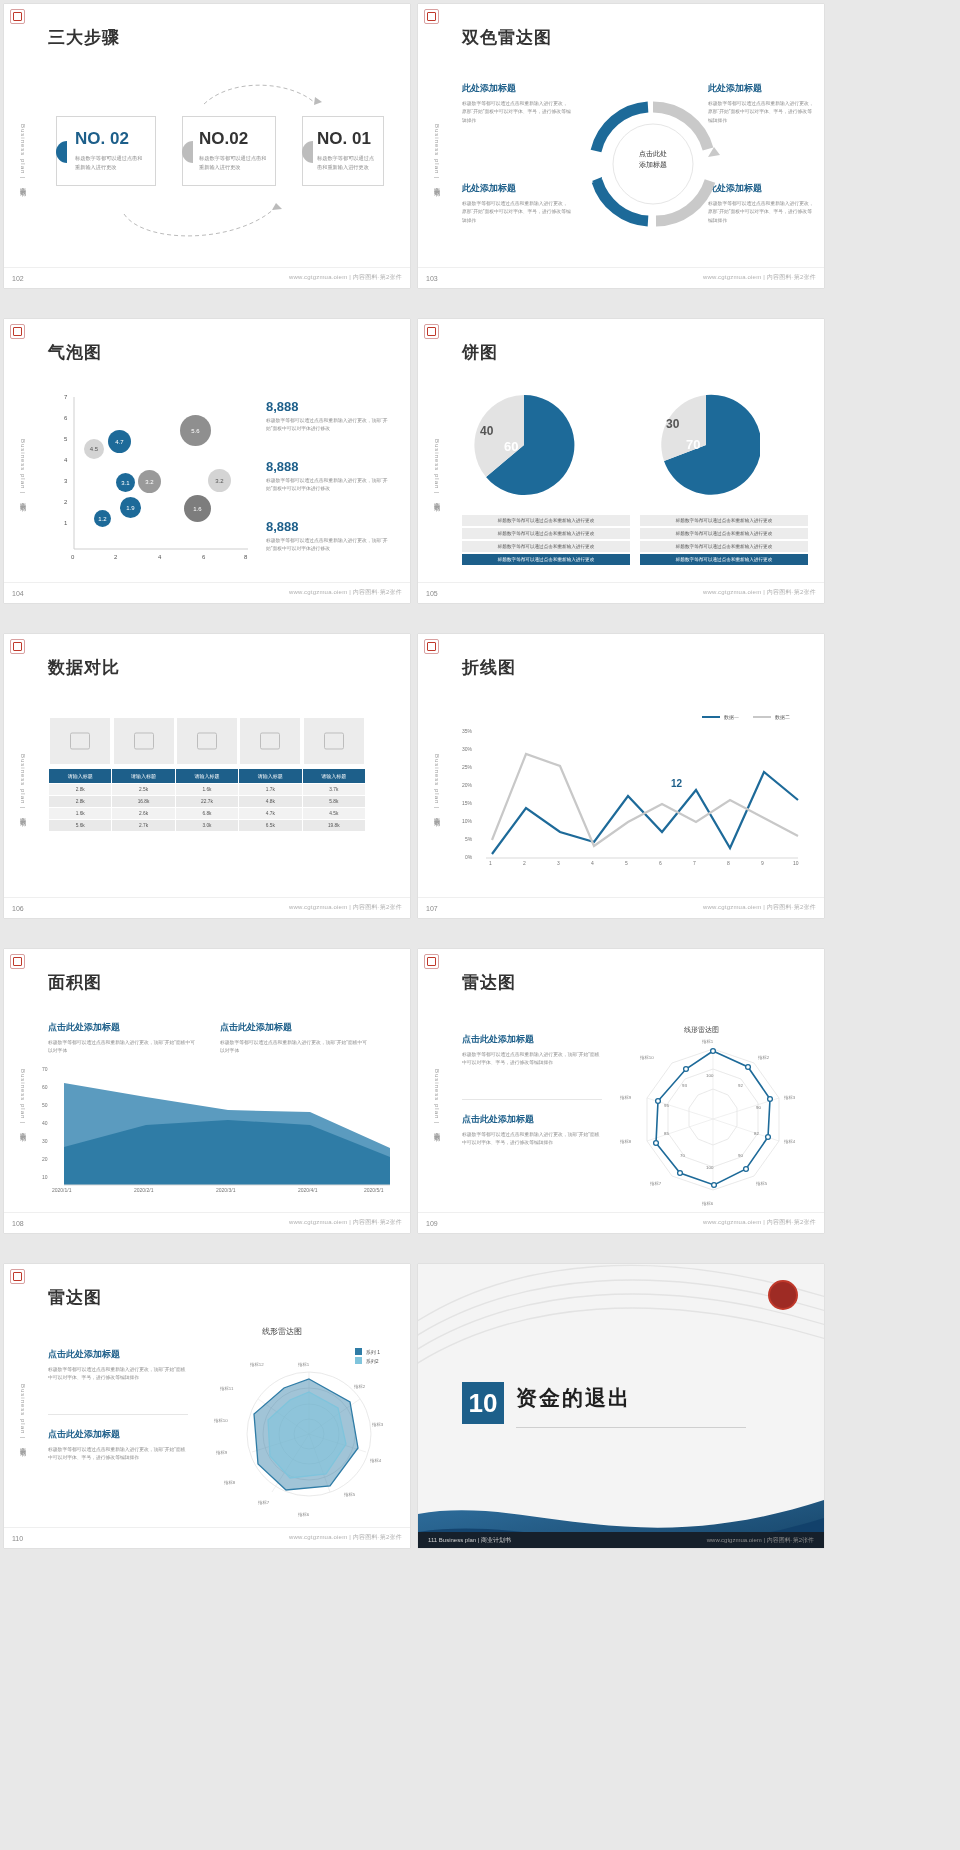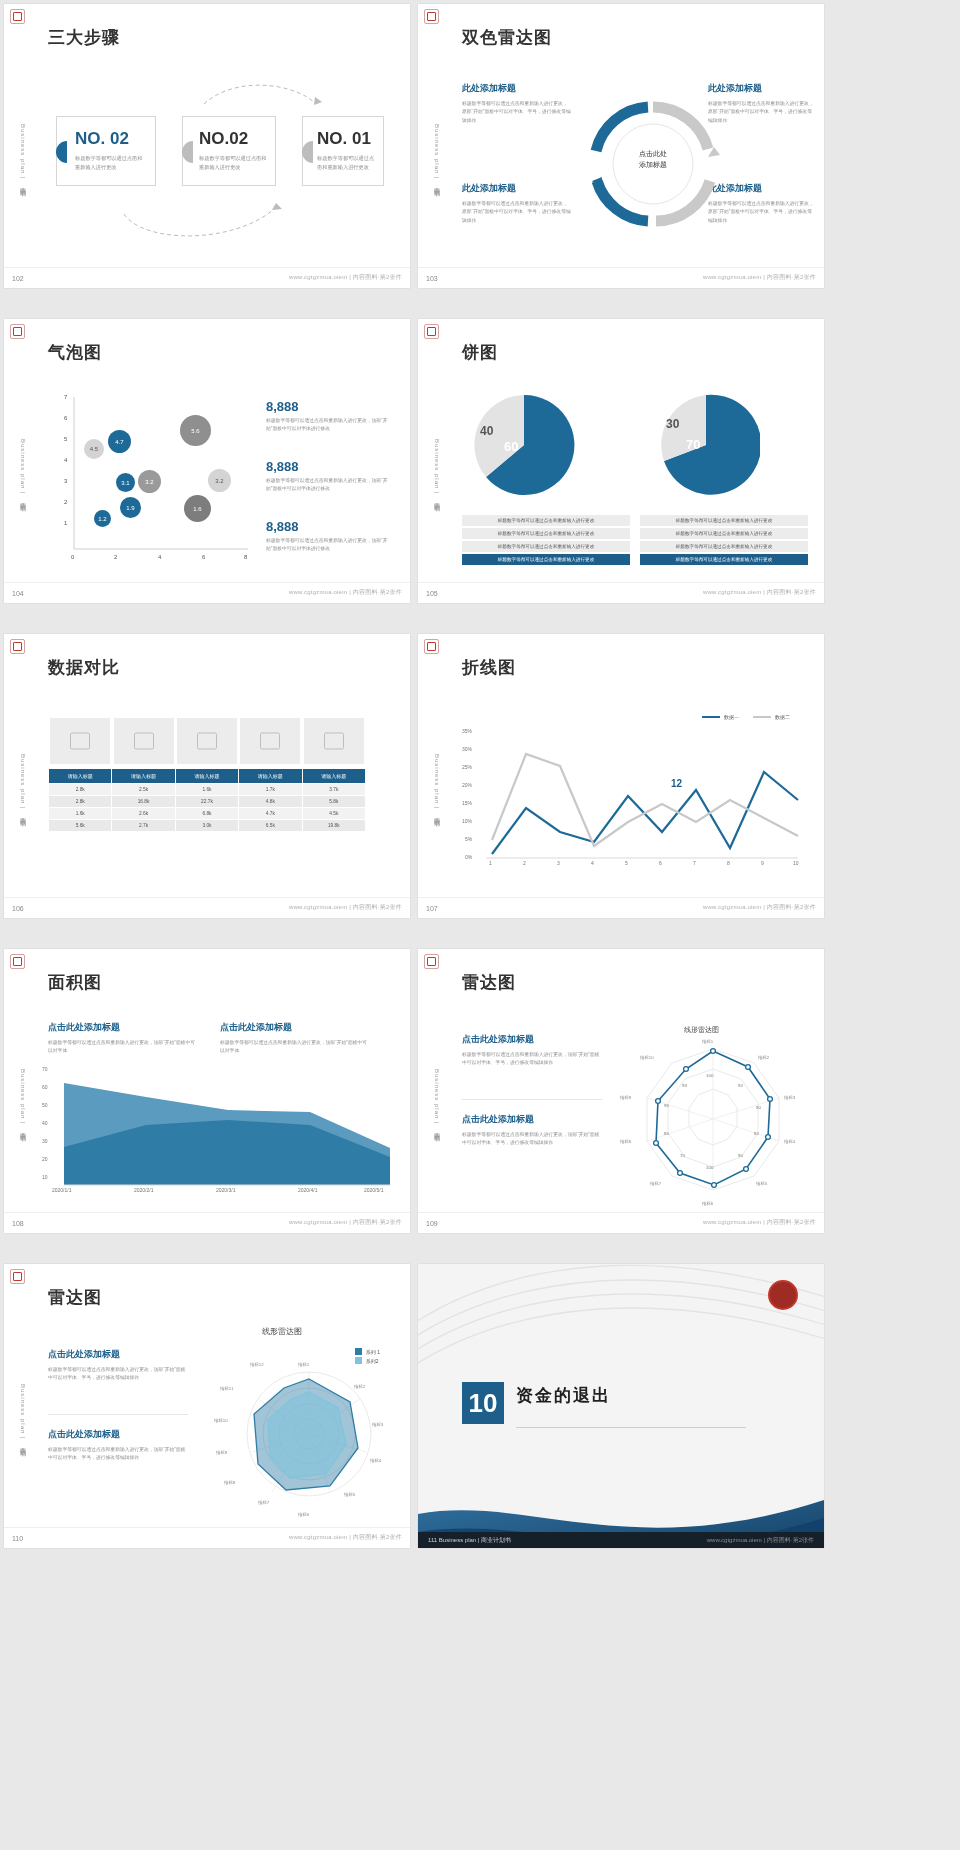--- a/index.html
+++ b/index.html
@@ -39,21 +39,21 @@
   .tbl{position:absolute;left:44px;top:80px;width:318px;border-collapse:collapse;}
   .tbl td{font-size:4.8px;text-align:center;padding:3px 0;color:#555;border:1px solid #fff;}
   .tbl .hd td{background:#1d5f8a;color:#fff;font-size:5px;padding:4px 0;}
   .imgcell{width:60px;height:46px;background:#ececec;display:inline-block;position:relative;}
   .imgicon{position:absolute;left:50%;top:50%;transform:translate(-50%,-50%);width:18px;height:15px;border:1.4px solid #bdbdbd;border-radius:2px;}
   .ticklbl{position:absolute;font-size:5px;color:#777;}
 
   
   .cover{background:#f3f3f3;position:relative;overflow:hidden;}
   .covnum{position:absolute;left:44px;top:118px;width:42px;height:42px;background:#1d5f8a;color:#fff;font-size:26px;font-weight:bold;display:flex;align-items:center;justify-content:center;}
-  .covtitle{position:absolute;left:98px;top:120px;font-size:17px;font-weight:bold;color:#1f1f1f;letter-spacing:2px;}
+  .covtitle{position:absolute;left:98px;top:120px;font-size:21px;font-weight:bold;color:#1f1f1f;letter-spacing:2px;}
   .covline{position:absolute;left:98px;top:163px;width:230px;height:1px;background:#cfcfcf;}
   .covsub{position:absolute;left:98px;top:175px;width:240px;font-size:8px;color:#555;line-height:2;}
   .seal{position:absolute;right:26px;top:16px;width:26px;height:26px;border-radius:50%;background:#9e2b24;border:2px solid #c0392b;}
   .darkbar{position:absolute;left:0;right:0;bottom:0;height:16px;background:#16202b;}
   .darkbar .t{position:absolute;left:10px;top:4px;font-size:6px;color:#cfcfcf;}
   .darkbar .r{position:absolute;right:10px;top:4px;font-size:6px;color:#8d8d8d;}
 </style>
 </head>
 <body>
 

